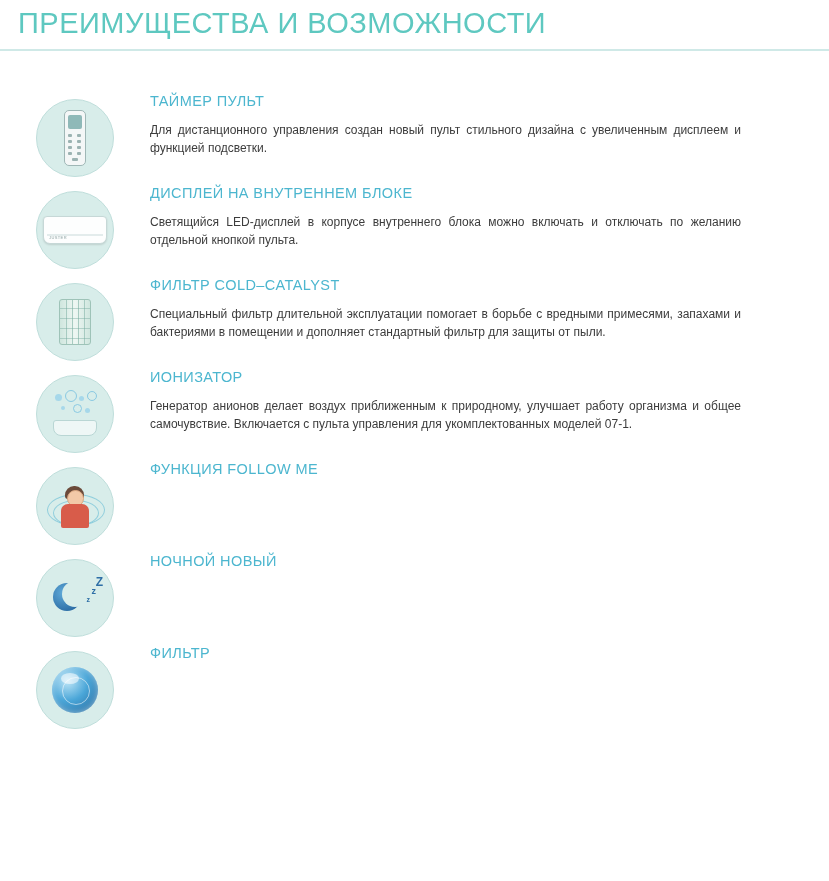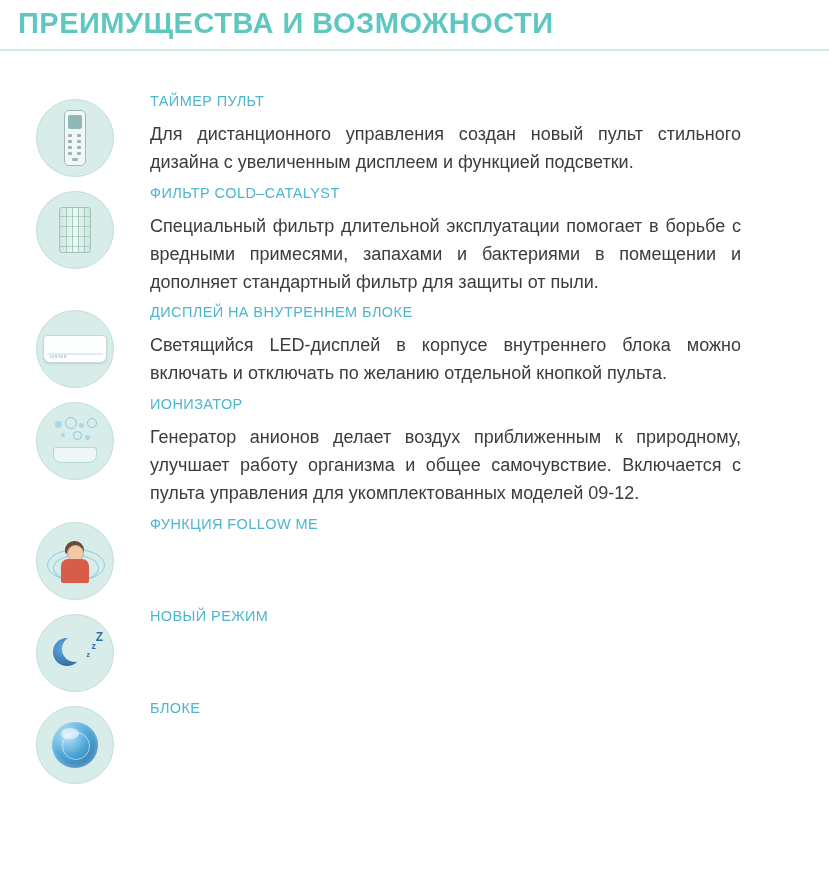--- a/index.html
+++ b/index.html
@@ -13,21 +13,21 @@
     font-family: "Liberation Sans", sans-serif;
     color: #333333;
     overflow: hidden;
     position: relative;
   }
   .page-header {
     padding: 6px 0 0 18px;
   }
   .page-title {
     font-size: 29px;
-    font-weight: bold;
+    font-weight: normal;
     letter-spacing: 0.5px;
     color: #5ec8c0;
     line-height: 1.2;
     white-space: nowrap;
   }
   .header-rule {
     margin: 8px 0 0 0;
     height: 2px;
     background: #cfe9e7;
     width: 100%;
@@ -65,21 +65,21 @@
   }
   .feature-title {
     color: #4cb6cf;
     font-size: 14.5px;
     letter-spacing: 0.4px;
     margin: 0 0 12px 0;
     white-space: nowrap;
   }
   .feature-desc {
     color: #3c3c3c;
-    font-size: 18px;
+    font-size: 12px;
     line-height: 1.55;
     margin: 0;
     text-align: justify;
   }
 
   
   .ic-remote {
     width: 20px;
     height: 54px;
     background: #f4f7f7;
@@ -299,20 +299,35 @@
     </div>
     <div class="text-col">
       <div class="feature-title">ТАЙМЕР ПУЛЬТ</div>
       <div class="feature-desc">Для дистанционного управления создан новый пульт стильного дизайна с увеличенным дисплеем и функцией подсветки.</div>
     </div>
   </div>
 
   <div class="feature">
     <div class="icon-col">
       <div class="icon-circle">
+        <div class="ic-unit">
+          <div class="louver"></div>
+          <div class="lbl">JUSTER</div>
+        </div>
+      </div>
+    </div>
+    <div class="text-col">
+      <div class="feature-title">ДИСПЛЕЙ НА ВНУТРЕННЕМ БЛОКЕ</div>
+      <div class="feature-desc">Светящийся LED-дисплей в корпусе внутреннего блока можно включать и отключать по желанию отдельной кнопкой пульта.</div>
+    </div>
+  </div>
+
+  <div class="feature">
+    <div class="icon-col">
+      <div class="icon-circle">
         <div class="ic-filter">
           <div class="fold" style="left:6px"></div>
           <div class="fold" style="left:12px"></div>
           <div class="fold" style="left:18px"></div>
           <div class="fold" style="left:24px"></div>
           <div class="line" style="top:8px"></div>
           <div class="line" style="top:18px"></div>
           <div class="line" style="top:28px"></div>
           <div class="line" style="top:38px"></div>
         </div>
@@ -320,50 +335,35 @@
     </div>
     <div class="text-col">
       <div class="feature-title">ФИЛЬТР COLD–CATALYST</div>
       <div class="feature-desc">Специальный фильтр длительной эксплуатации помогает в борьбе с вредными примесями, запахами и бактериями в помещении и дополняет стандартный фильтр для защиты от пыли.</div>
     </div>
   </div>
 
   <div class="feature">
     <div class="icon-col">
       <div class="icon-circle">
-        <div class="ic-unit">
-          <div class="louver"></div>
-          <div class="lbl">JUSTER</div>
-        </div>
-      </div>
-    </div>
-    <div class="text-col">
-      <div class="feature-title">ДИСПЛЕЙ НА ВНУТРЕННЕМ БЛОКЕ</div>
-      <div class="feature-desc">Светящийся LED-дисплей в корпусе внутреннего блока можно включать и отключать по желанию отдельной кнопкой пульта.</div>
-    </div>
-  </div>
-
-  <div class="feature">
-    <div class="icon-col">
-      <div class="icon-circle">
         <div class="ic-ion">
           <div class="base"></div>
           <div class="bubble" style="width:7px;height:7px;left:10px;top:6px"></div>
           <div class="bubble o" style="width:10px;height:10px;left:20px;top:2px"></div>
           <div class="bubble" style="width:5px;height:5px;left:34px;top:8px"></div>
           <div class="bubble o" style="width:8px;height:8px;left:42px;top:3px"></div>
           <div class="bubble" style="width:4px;height:4px;left:16px;top:18px"></div>
           <div class="bubble o" style="width:7px;height:7px;left:28px;top:16px"></div>
           <div class="bubble" style="width:5px;height:5px;left:40px;top:20px"></div>
         </div>
       </div>
     </div>
     <div class="text-col">
       <div class="feature-title">ИОНИЗАТОР</div>
-      <div class="feature-desc">Генератор анионов делает воздух приближенным к природному, улучшает работу организма и общее самочувствие. Включается с пульта управления для укомплектованных моделей 09-12.</div>
+      <div class="feature-desc">Генератор анионов делает воздух приближенным к природному, улучшает работу организма и общее самочувствие. Включается с пульта управления для укомплектованных моделей 07-1.</div>
     </div>
   </div>
 
   <div class="feature">
     <div class="icon-col">
       <div class="icon-circle">
         <div class="ic-follow">
           <div class="wave" style="left:2px;  top:16px; width:56px; height:30px;"></div>
           <div class="wave" style="left:8px;  top:22px; width:44px; height:24px;"></div>
           <div class="hair"></div>
@@ -382,31 +382,31 @@
       <div class="icon-circle">
         <div class="ic-night">
           <div class="moon"></div>
           <div class="z z1">Z</div>
           <div class="z z2">z</div>
           <div class="z z3">z</div>
         </div>
       </div>
     </div>
     <div class="text-col">
-      <div class="feature-title">НОВЫЙ РЕЖИМ</div>
+      <div class="feature-title">НОЧНОЙ НОВЫЙ</div>
     </div>
   </div>
 
   <div class="feature">
     <div class="icon-col">
       <div class="icon-circle">
         <div class="ic-timer">
           <div class="ring"></div>
           <div class="gloss"></div>
         </div>
       </div>
     </div>
     <div class="text-col">
-      <div class="feature-title">БЛОКЕ</div>
+      <div class="feature-title">ФИЛЬТР</div>
     </div>
   </div>
 
 </div>
 
 </body></html>

